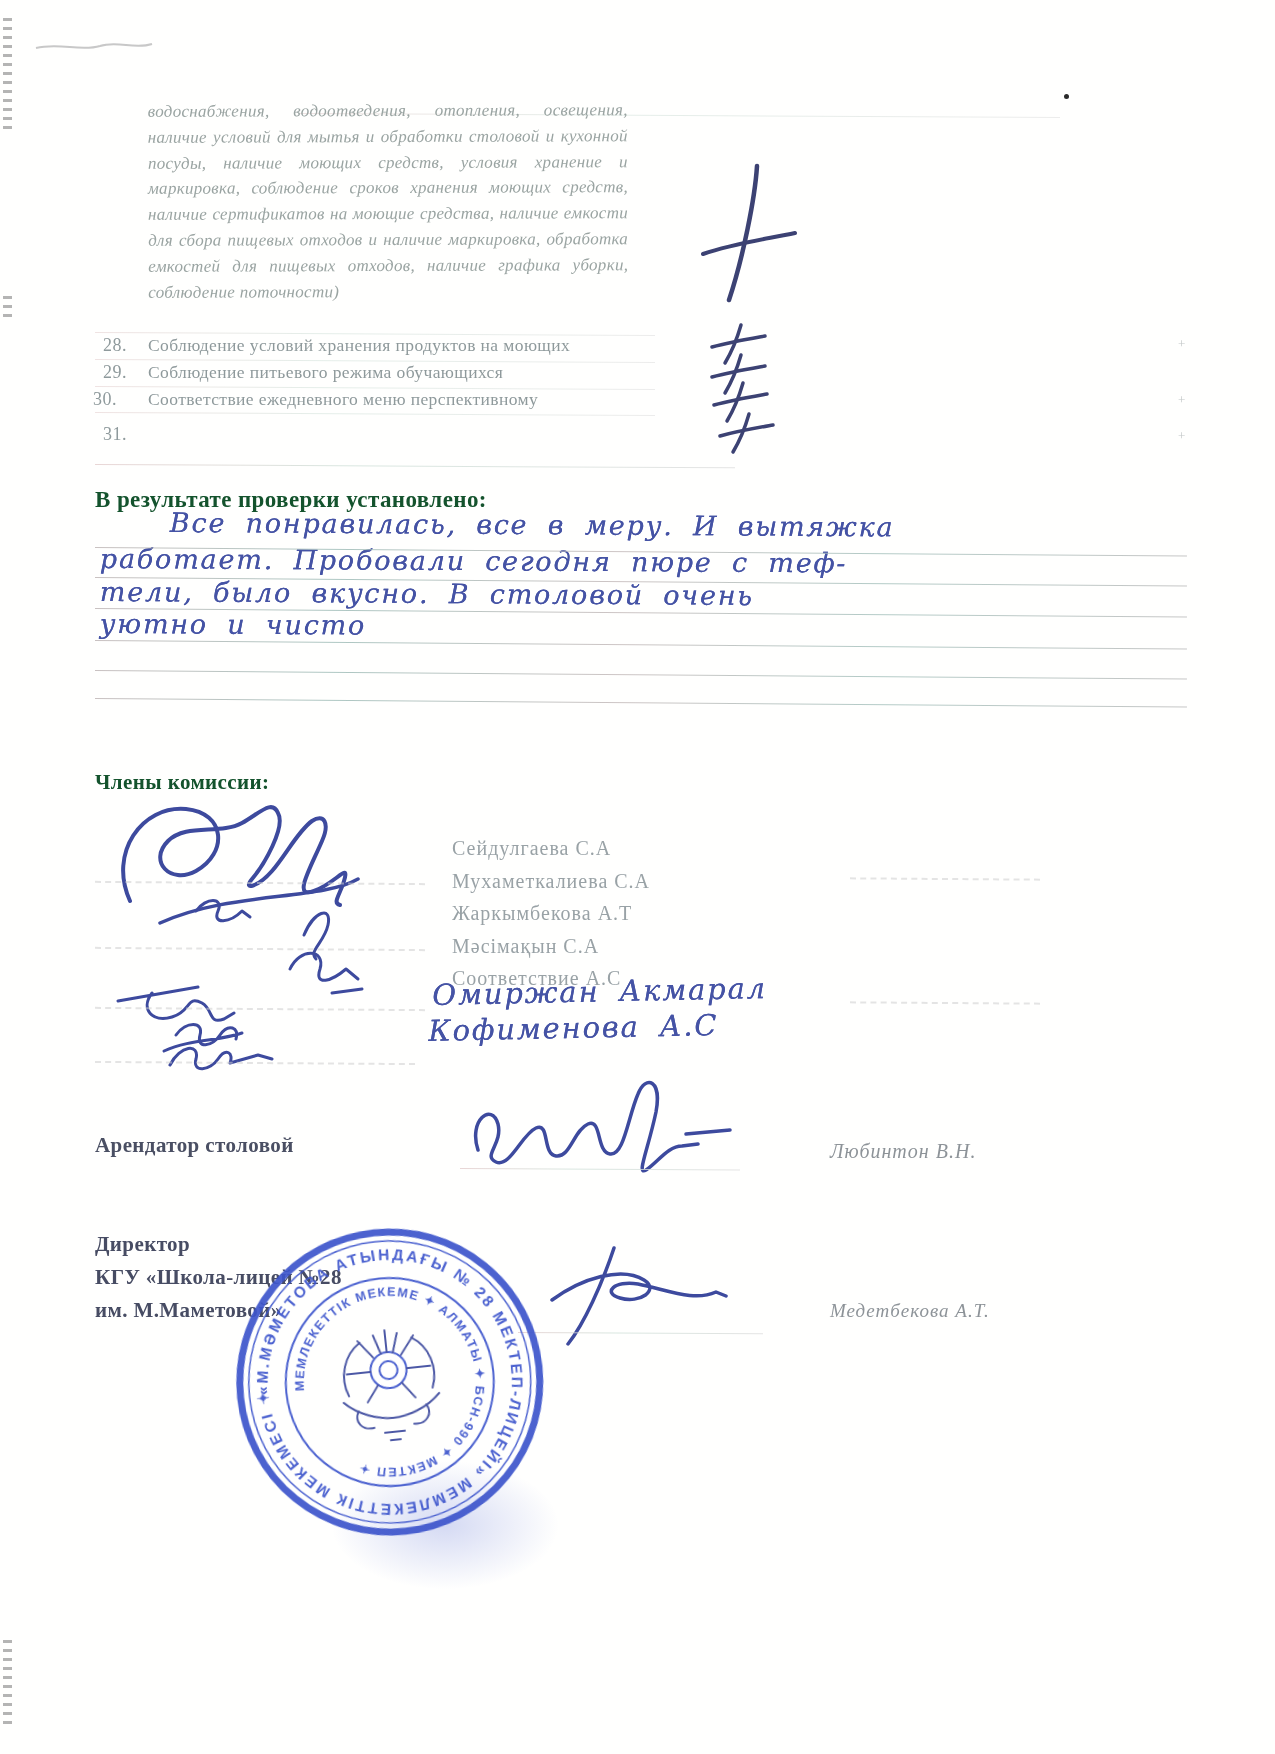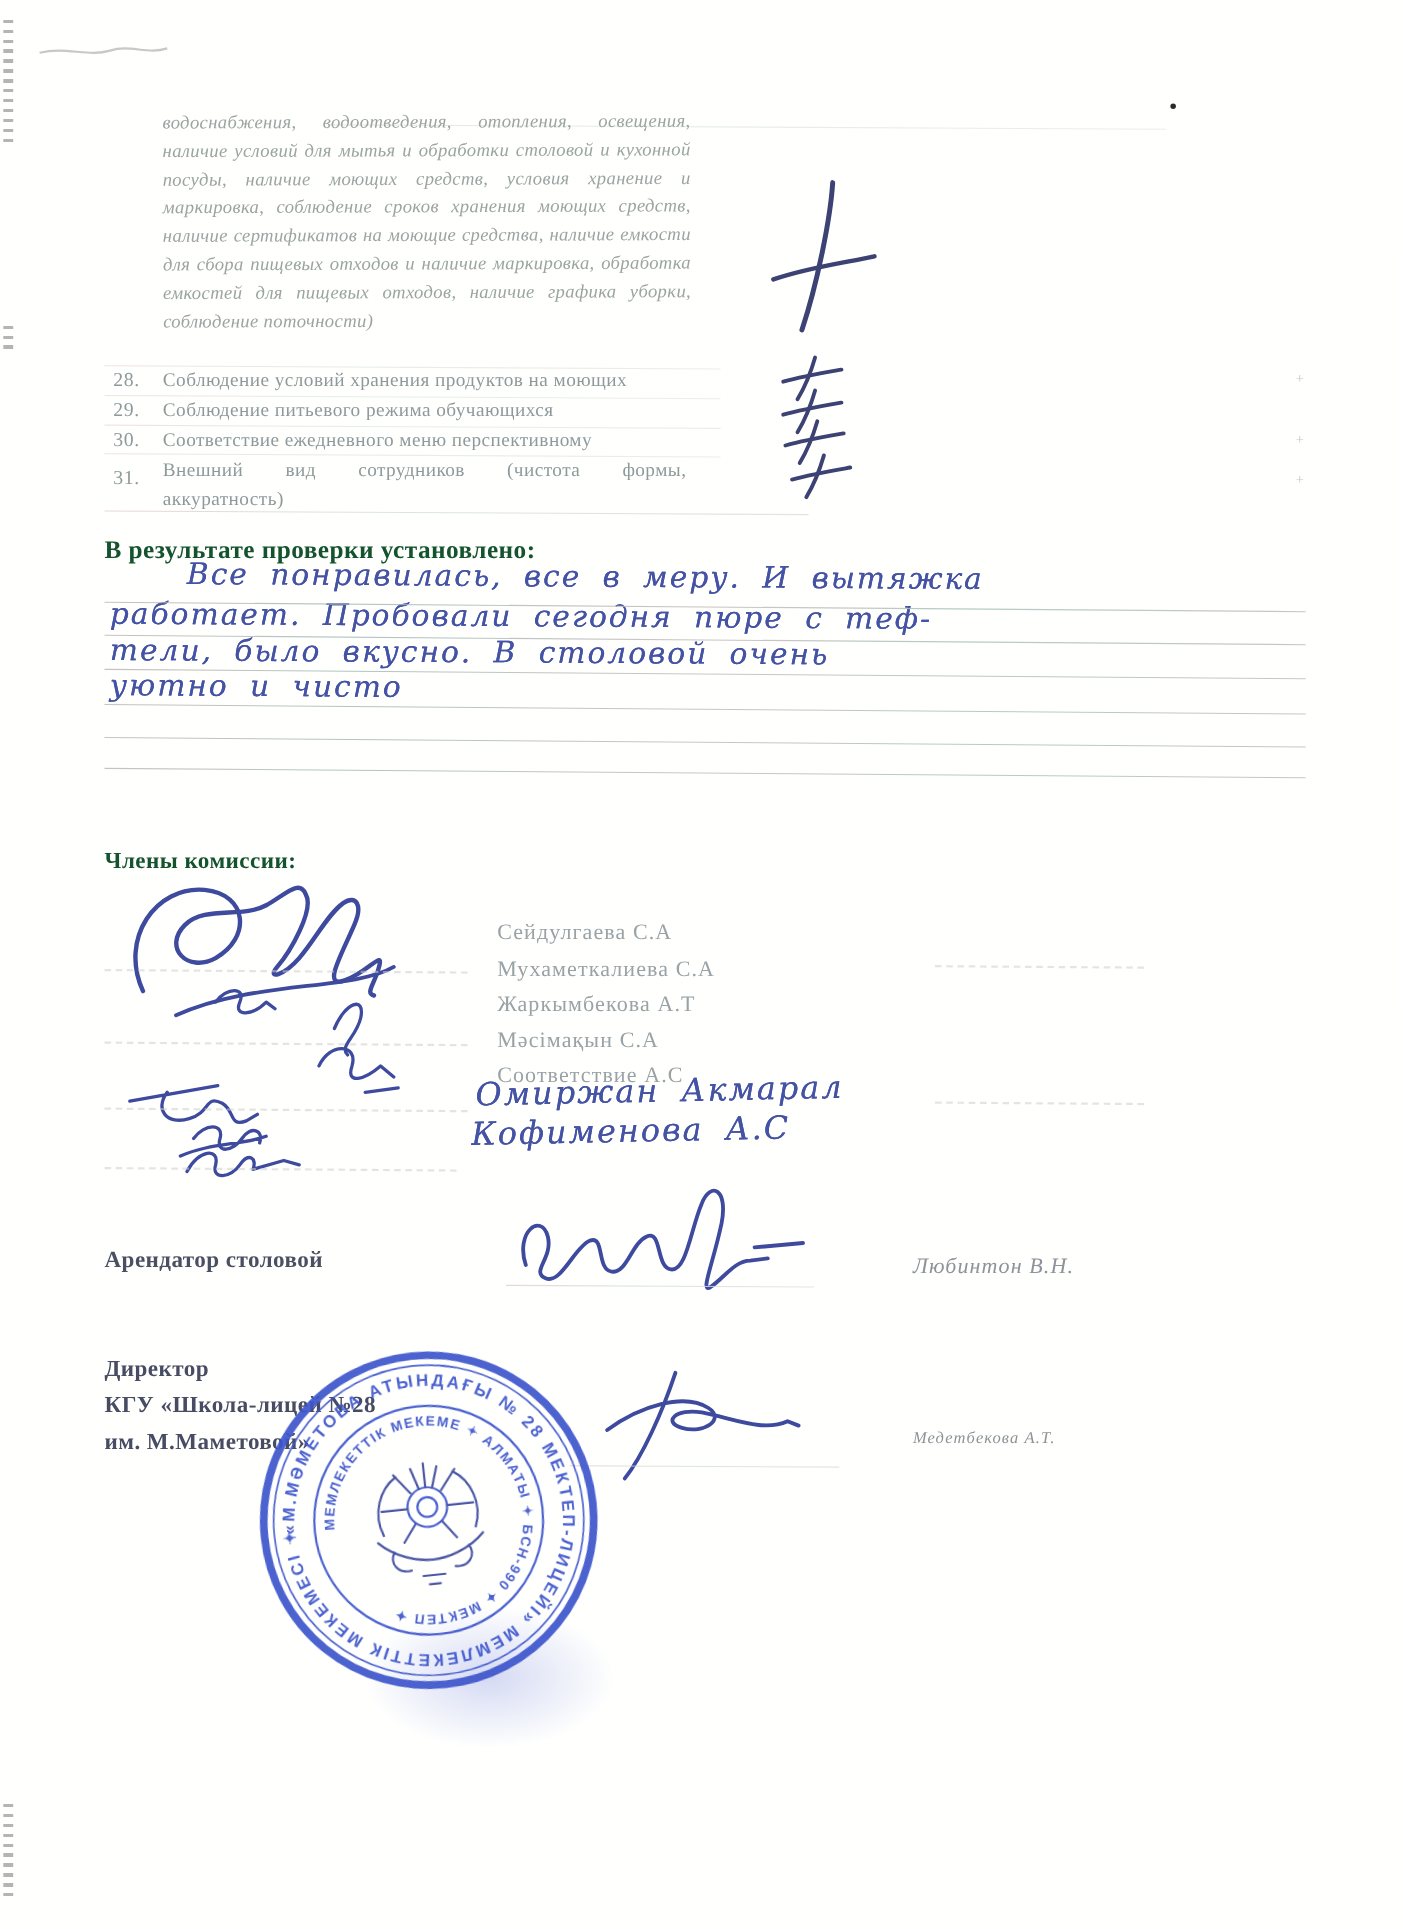--- a/index.html
+++ b/index.html
@@ -82,25 +82,24 @@
   <div class="abs rule-faint" style="left:95px;top:386px;width:560px;"></div>
   <div class="abs rule-faint" style="left:95px;top:412px;width:560px;"></div>
   <div class="abs rule-faint" style="left:95px;top:464px;width:640px;opacity:.8;"></div>
 
   <div class="abs row-num" style="left:103px;top:335px;">28.</div>
   <div class="abs row-text" style="left:148px;top:335px;">Соблюдение условий хранения продуктов на моющих</div>
 
   <div class="abs row-num" style="left:103px;top:362px;">29.</div>
   <div class="abs row-text" style="left:148px;top:362px;">Соблюдение питьевого режима обучающихся</div>
 
-  <div class="abs row-num" style="left:103px;top:389px;">30.</div>
+  <div class="abs row-num" style="left:93px;top:389px;">30.</div>
   <div class="abs row-text" style="left:148px;top:389px;">Соответствие ежедневного меню перспективному</div>
 
   <div class="abs row-num" style="left:103px;top:424px;">31.</div>
-  <div class="abs row-text two-line" style="left:148px;top:414px;">Внешний вид сотрудников (чистота формы, аккуратность)</div>
 
   <svg class="abs sig cross" style="left:708px;top:321px;" width="62" height="46">
     <path d="M33,4 C29,18 23,32 17,42" stroke-width="3.5"></path>
       <path d="M4,26 C22,21 40,18 57,15" stroke-width="3.5"></path>
   </svg>
   <svg class="abs sig cross" style="left:708px;top:351px;" width="62" height="46">
     <path d="M33,4 C29,18 23,32 17,42" stroke-width="3.5"></path>
       <path d="M4,26 C22,21 40,18 57,15" stroke-width="3.5"></path>
   </svg>
   <svg class="abs sig cross" style="left:710px;top:379px;" width="62" height="46">
@@ -170,21 +169,21 @@
   <div class="abs dir-block" style="left:95px;top:1228px;">
     <div>Директор</div>
     <div>КГУ «Школа-лицей №28</div>
     <div>им. М.Маметовой»</div>
   </div>
 
   <svg class="abs sig" style="left:518px;top:1236px;" width="220" height="120">
     <path d="M96,12 C84,48 66,88 50,108 M34,64 C64,42 104,30 126,44 C142,54 122,68 102,62 C84,57 96,44 120,48 C150,54 176,66 198,56 L208,60" stroke-width="3.5"></path>
   </svg>
   <div class="abs rule-faint" style="left:518px;top:1332px;width:245px;opacity:.8;"></div>
-  <div class="abs it-name" style="left:830px;top:1300px;font-size:15px;">Медетбекова А.Т.</div>
+  <div class="abs it-name" style="left:830px;top:1300px;font-size:19px;">Медетбекова А.Т.</div>
 
   <div class="abs stamp-wrap" style="left:230px;top:1222px;">
     <svg width="320" height="320" viewBox="0 0 320 320" class="sig">
       <defs>
         <path id="ringOuter" d="M160,160 m-122,0 a122,122 0 1,1 244,0 a122,122 0 1,1 -244,0"></path>
         <path id="ringInner" d="M160,160 m-86,0 a86,86 0 1,1 172,0 a86,86 0 1,1 -172,0"></path>
       </defs>
       <g fill="none" stroke="#3d55cc">
         <circle cx="160" cy="160" r="150" stroke-width="7"></circle>
         <circle cx="160" cy="160" r="141" stroke-width="1.5"></circle>

